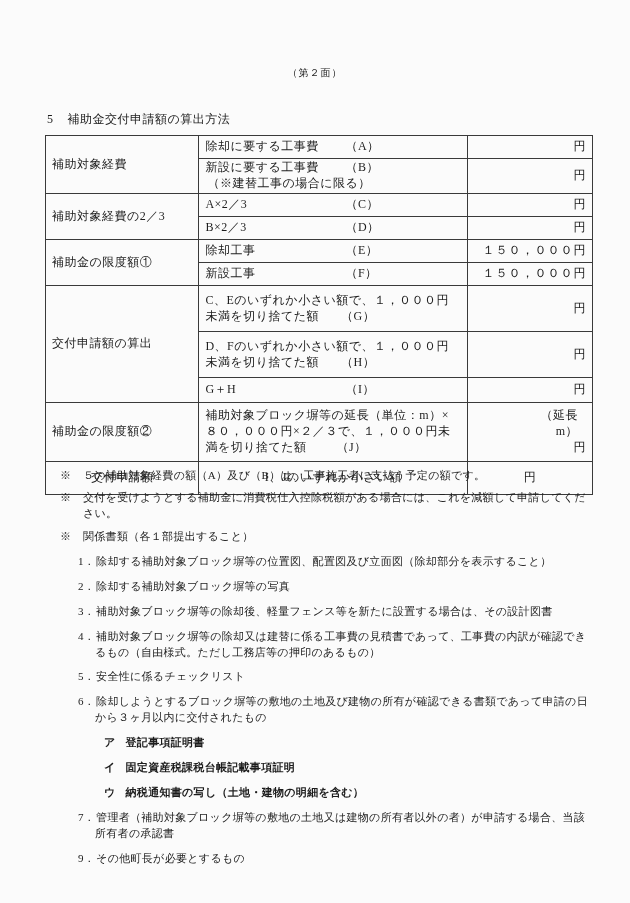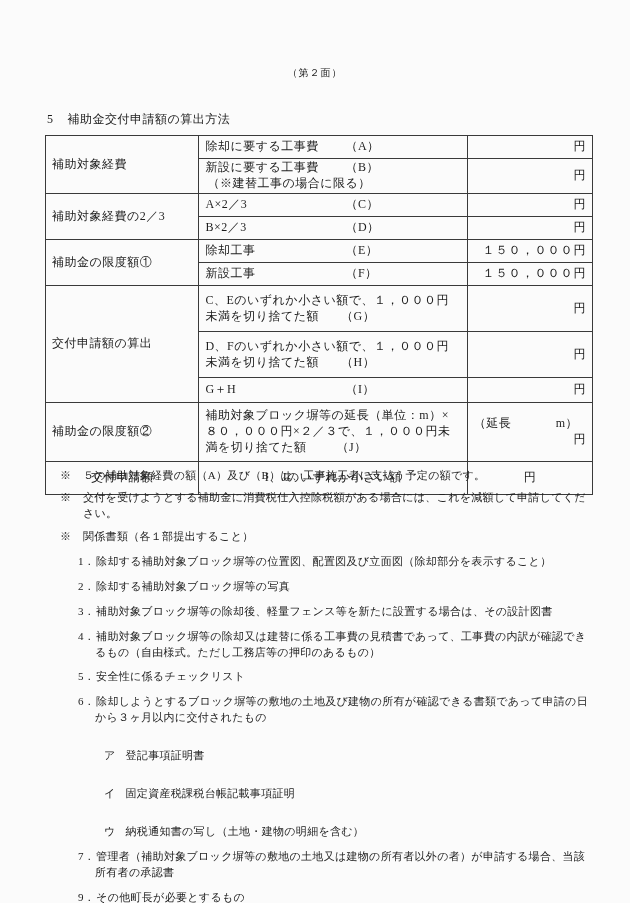--- a/index.html
+++ b/index.html
@@ -36,41 +36,41 @@
   }
   td.lbl{vertical-align:top;padding-top:2px;letter-spacing:.5px;}
   td.desc{letter-spacing:.5px;}
   .dtext{display:inline-block;width:140px;}
   .code-inline-g{margin-left:22px;}
   .code-inline-j{margin-left:30px;}
   td.val{text-align:right;padding-right:6px;letter-spacing:.5px;}
   td.val .amt{letter-spacing:1px;}
   .subnote{padding-left:2px;}
   td.val-j{vertical-align:top;padding-top:3px;}
-  .extent{display:flex;justify-content:space-between;padding-right:8px;}
+  .extent{display:flex;justify-content:space-between;padding-right:8px;flex-direction:column;}
   .yen-line{text-align:right;}
 
   .r-a td{height:20px;}
   .r-b td{height:32px;}
   .r-cd td{height:20px;}
   .r-ef td{height:20px;}
   .r-gh td{height:43px;}
   .r-i td{height:22px;}
   .r-j td{height:56px;}
   .r-k td{height:30px;text-align:center;}
 
   .notes{
     position:absolute;top:468px;left:60px;width:535px;
     font-size:11px;line-height:1.45;letter-spacing:.3px;
   }
   .note-line{display:flex;margin-bottom:6.5px;}
   .note-line .marker{width:23px;flex:0 0 23px;}
   .doc-list{margin-top:3px;}
   .doc{padding-left:35px;text-indent:-17px;margin-top:9px;}
-  .doc-sub{padding-left:70px;text-indent:-26px;margin-top:22px;}
+  .doc-sub{padding-left:70px;text-indent:-26px;margin-top:9px;font-weight:bold;}
   .doc .no{margin-right:1px;}
   .doc-sub .no{margin-right:10px;}
 </style>
 </head>
 <body>
 
 <div class="page">
 
   <div class="page-header">（第２面）</div>
 

